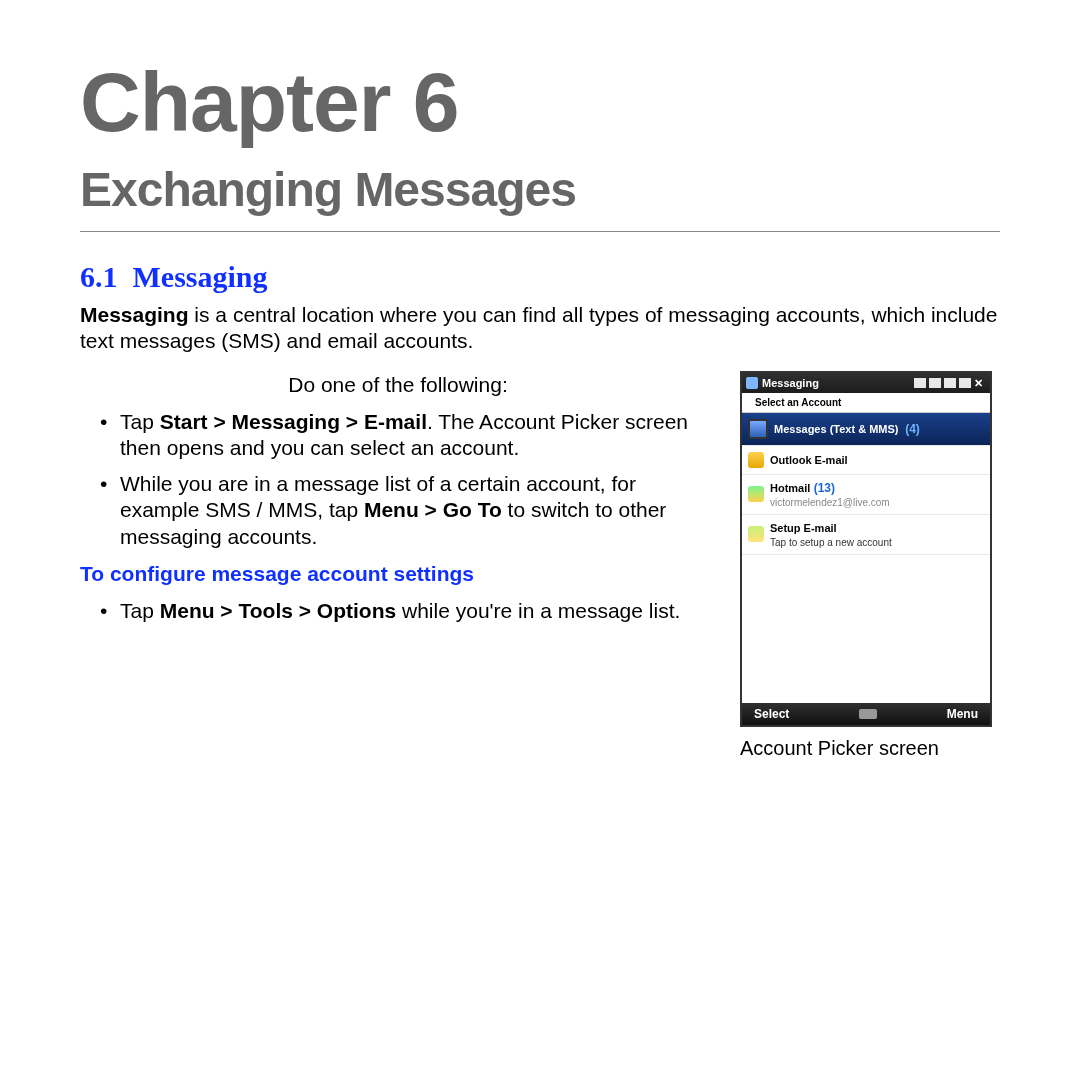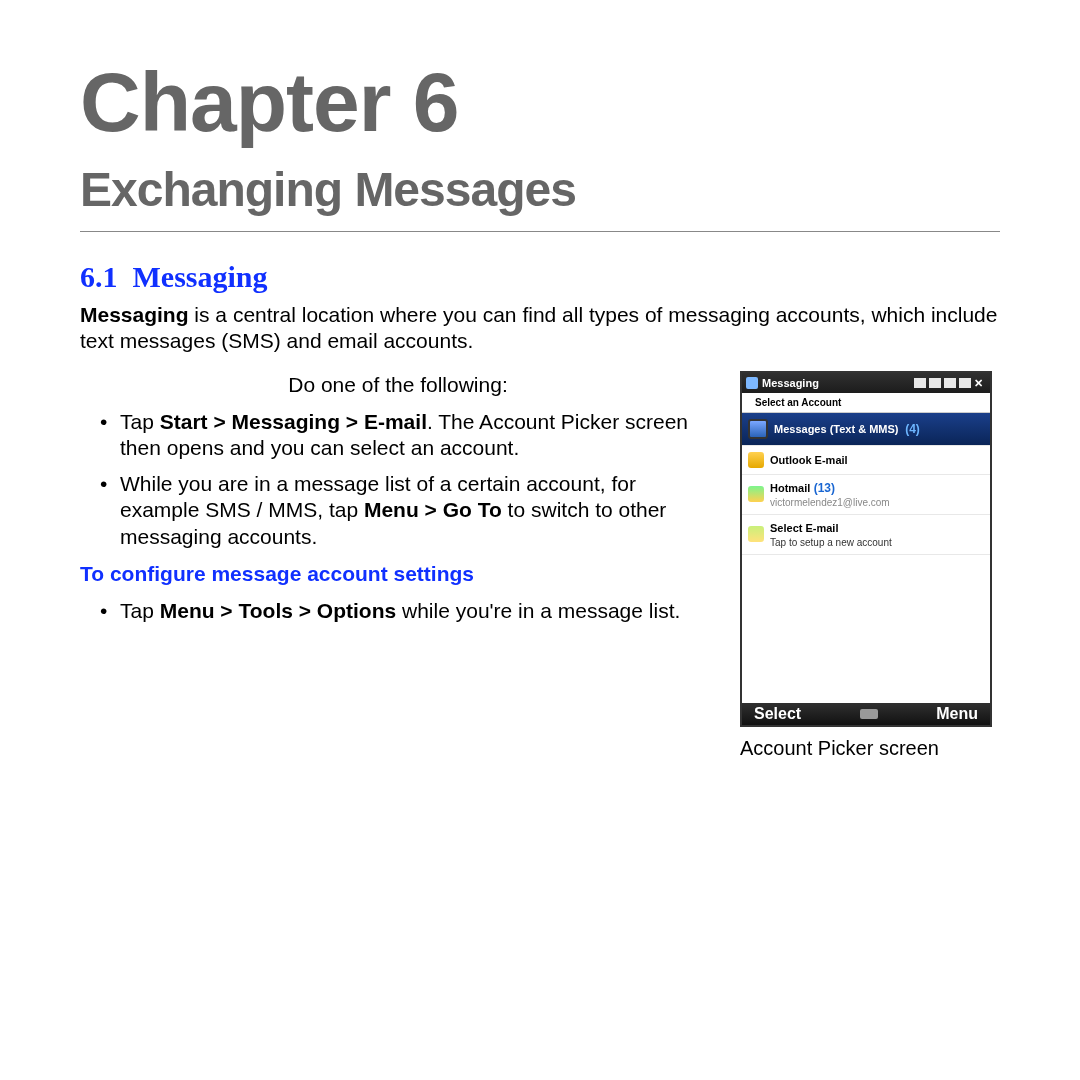--- a/index.html
+++ b/index.html
@@ -33,21 +33,21 @@
   .ic{width:16px;height:16px;border-radius:3px;background:#e6e6e6;flex:0 0 16px;}
   .ic.phone{background:linear-gradient(#7aa7ff,#2a63b8);}
   .ic.mail{background:linear-gradient(#ffd150,#e6a800);}
   .ic.win{background:linear-gradient(#7cf58d,#ffd150);}
   .ic.env{background:linear-gradient(#c9f07b,#ffe27b);}
   .row .lbl{font-weight:700;font-size:11px;}
   .row .cnt{color:#6db6ff;font-weight:700;}
   .row.sel .cnt{color:#6db6ff;}
   .row .sub{display:block;font-weight:400;color:#888;font-size:10px;margin-top:2px;}
   .ph-body{height:148px;}
-  .ph-bottom{background:linear-gradient(#303030,#111);color:#fff;display:flex;align-items:center;justify-content:space-between;height:22px;padding:0 12px;font-size:16px;font-weight:700;}
+  .ph-bottom{background:linear-gradient(#303030,#111);color:#fff;display:flex;align-items:center;justify-content:space-between;height:22px;padding:0 12px;font-size:12px;font-weight:700;}
   .kbd{width:18px;height:10px;background:#999;border-radius:2px;}
   .caption{font-size:20px;margin-top:10px;}
 </style>
 </head>
 <body>
 
 <div class="page">
   <div class="chapter-head">
     <h1 class="chapter-title">Chapter 6</h1>
     <div class="chapter-sub">Exchanging Messages</div>
@@ -110,21 +110,21 @@
         <div class="row">
           <span class="ic win"></span>
           <div>
             <span class="lbl">Hotmail</span> <span class="cnt" style="color:#1966d2">(13)</span>
             <span class="sub">victormelendez1@live.com</span>
           </div>
         </div>
         <div class="row">
           <span class="ic env"></span>
           <div>
-            <span class="lbl">Select E-mail</span>
+            <span class="lbl">Setup E-mail</span>
             <span class="sub" style="color:#333">Tap to setup a new account</span>
           </div>
         </div>
         <div class="ph-body"></div>
         <div class="ph-bottom">
           <span>Select</span>
           <span class="kbd"></span>
           <span>Menu</span>
         </div>
       </div>

